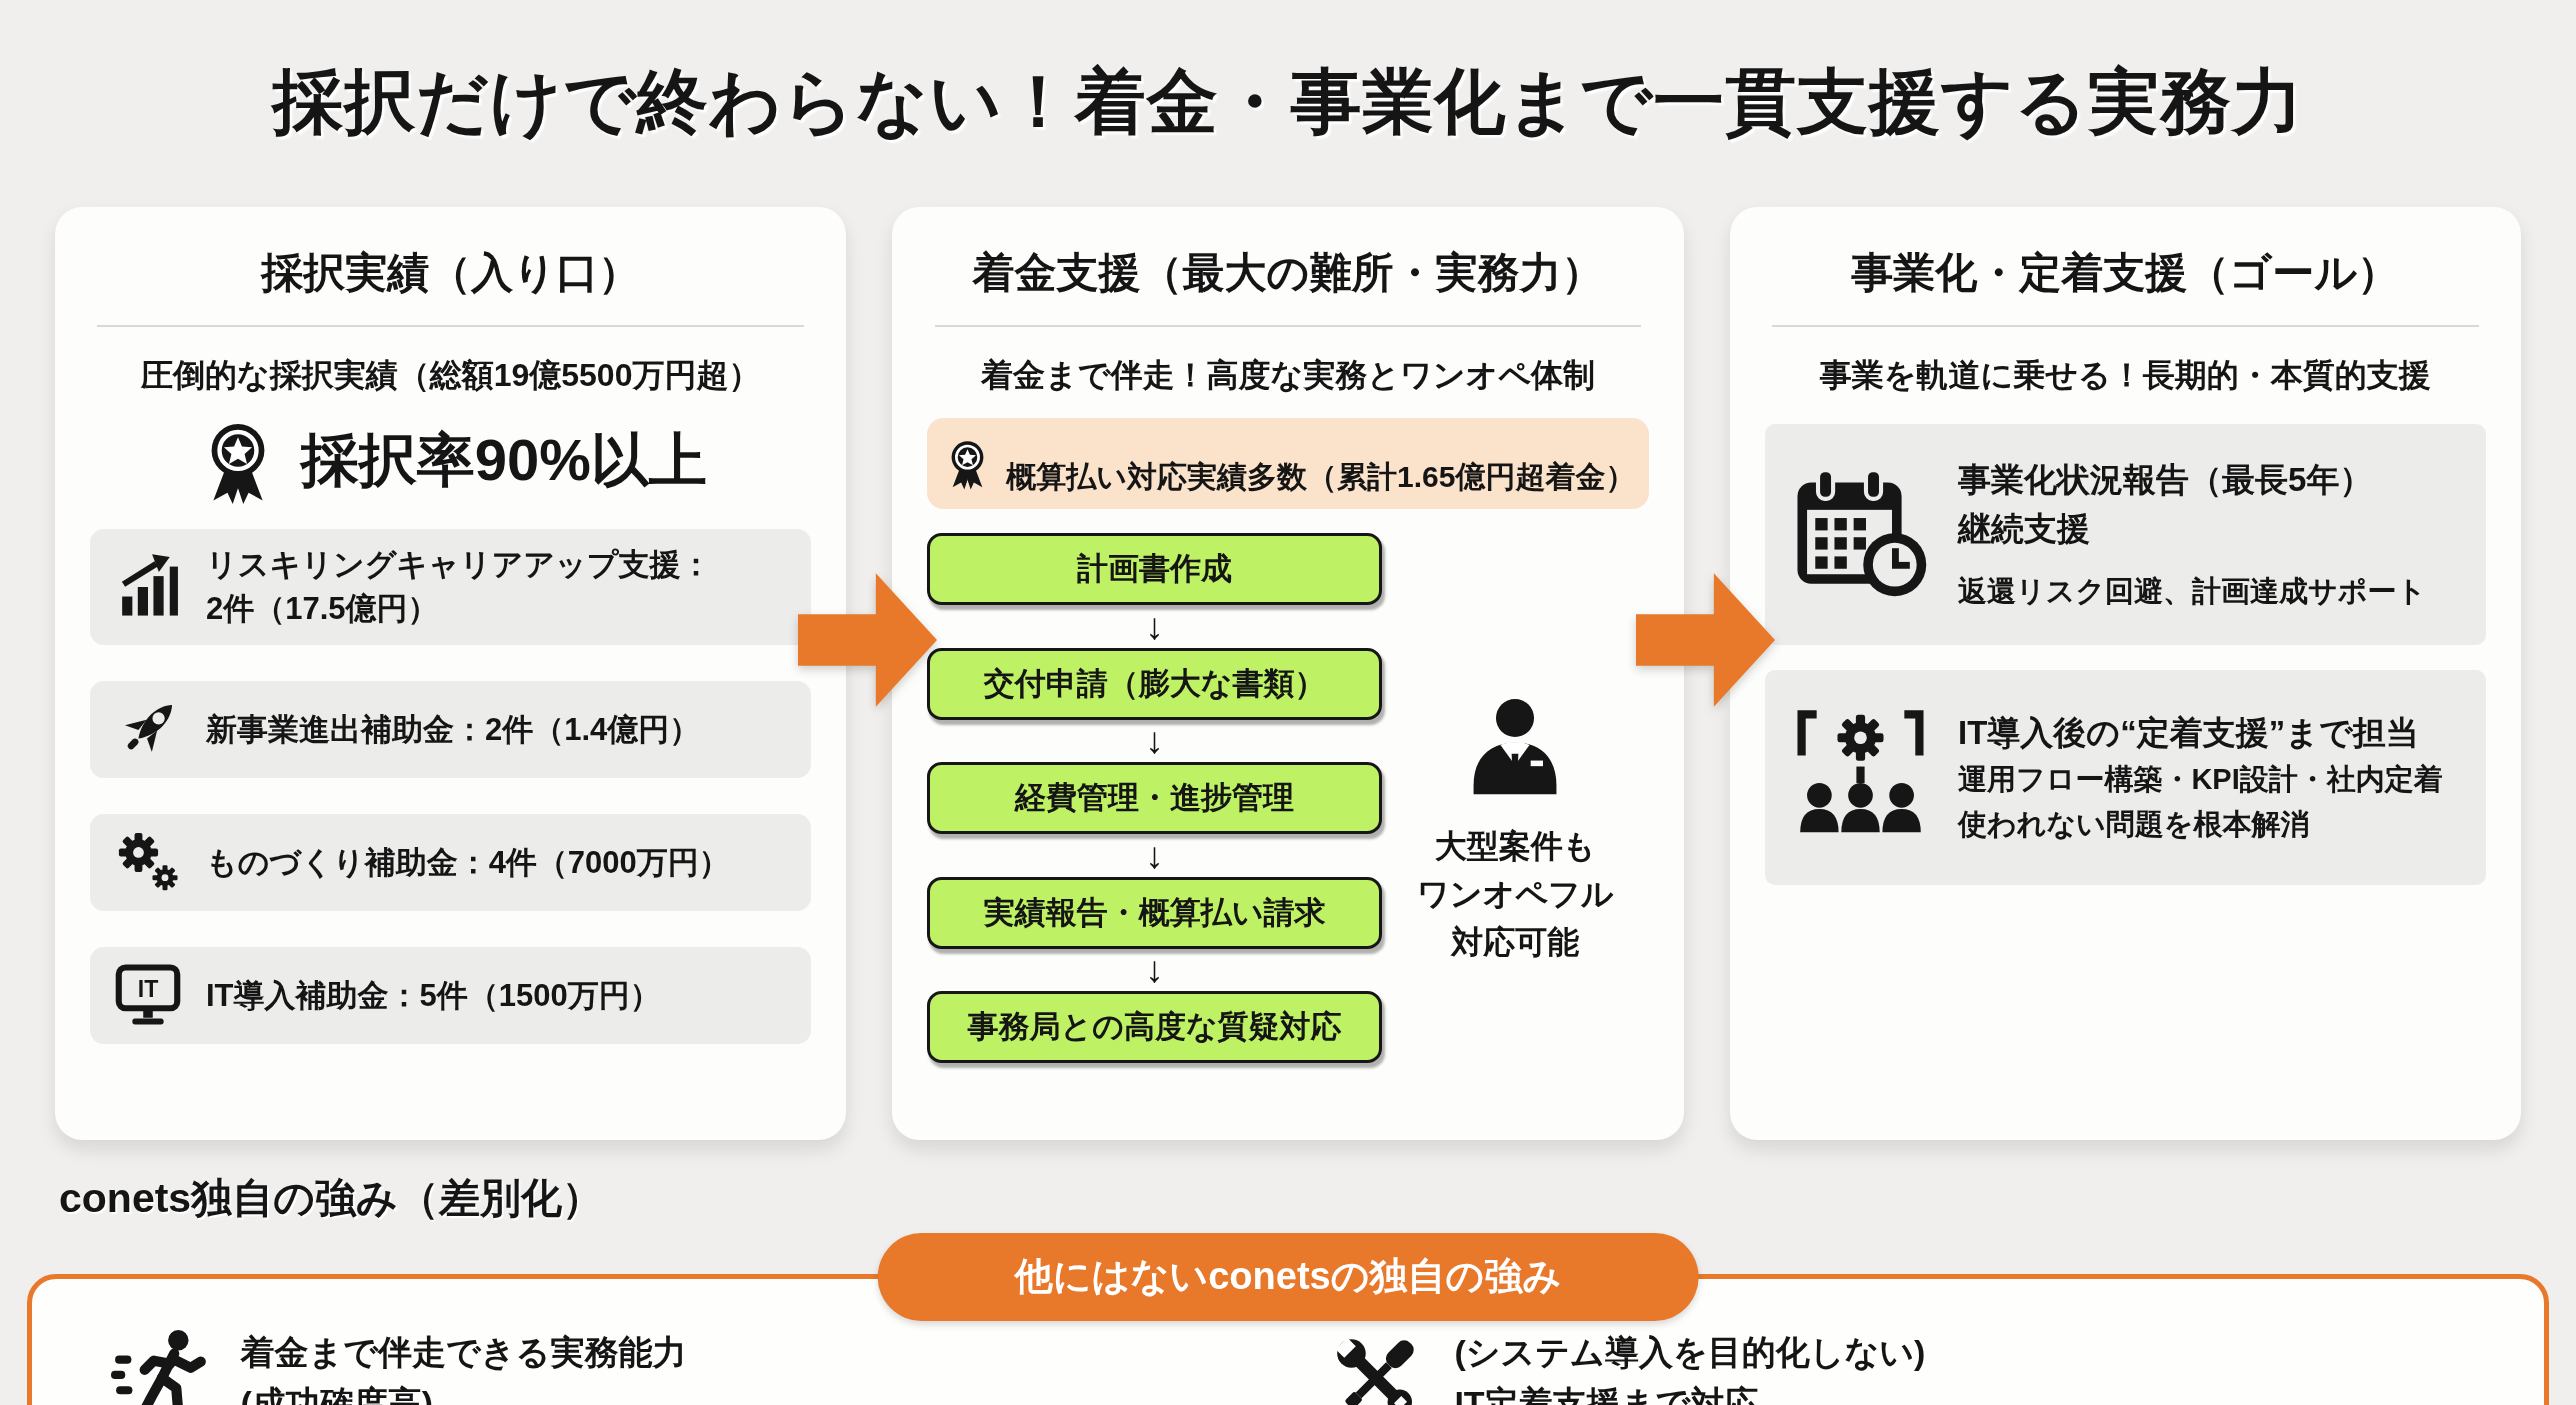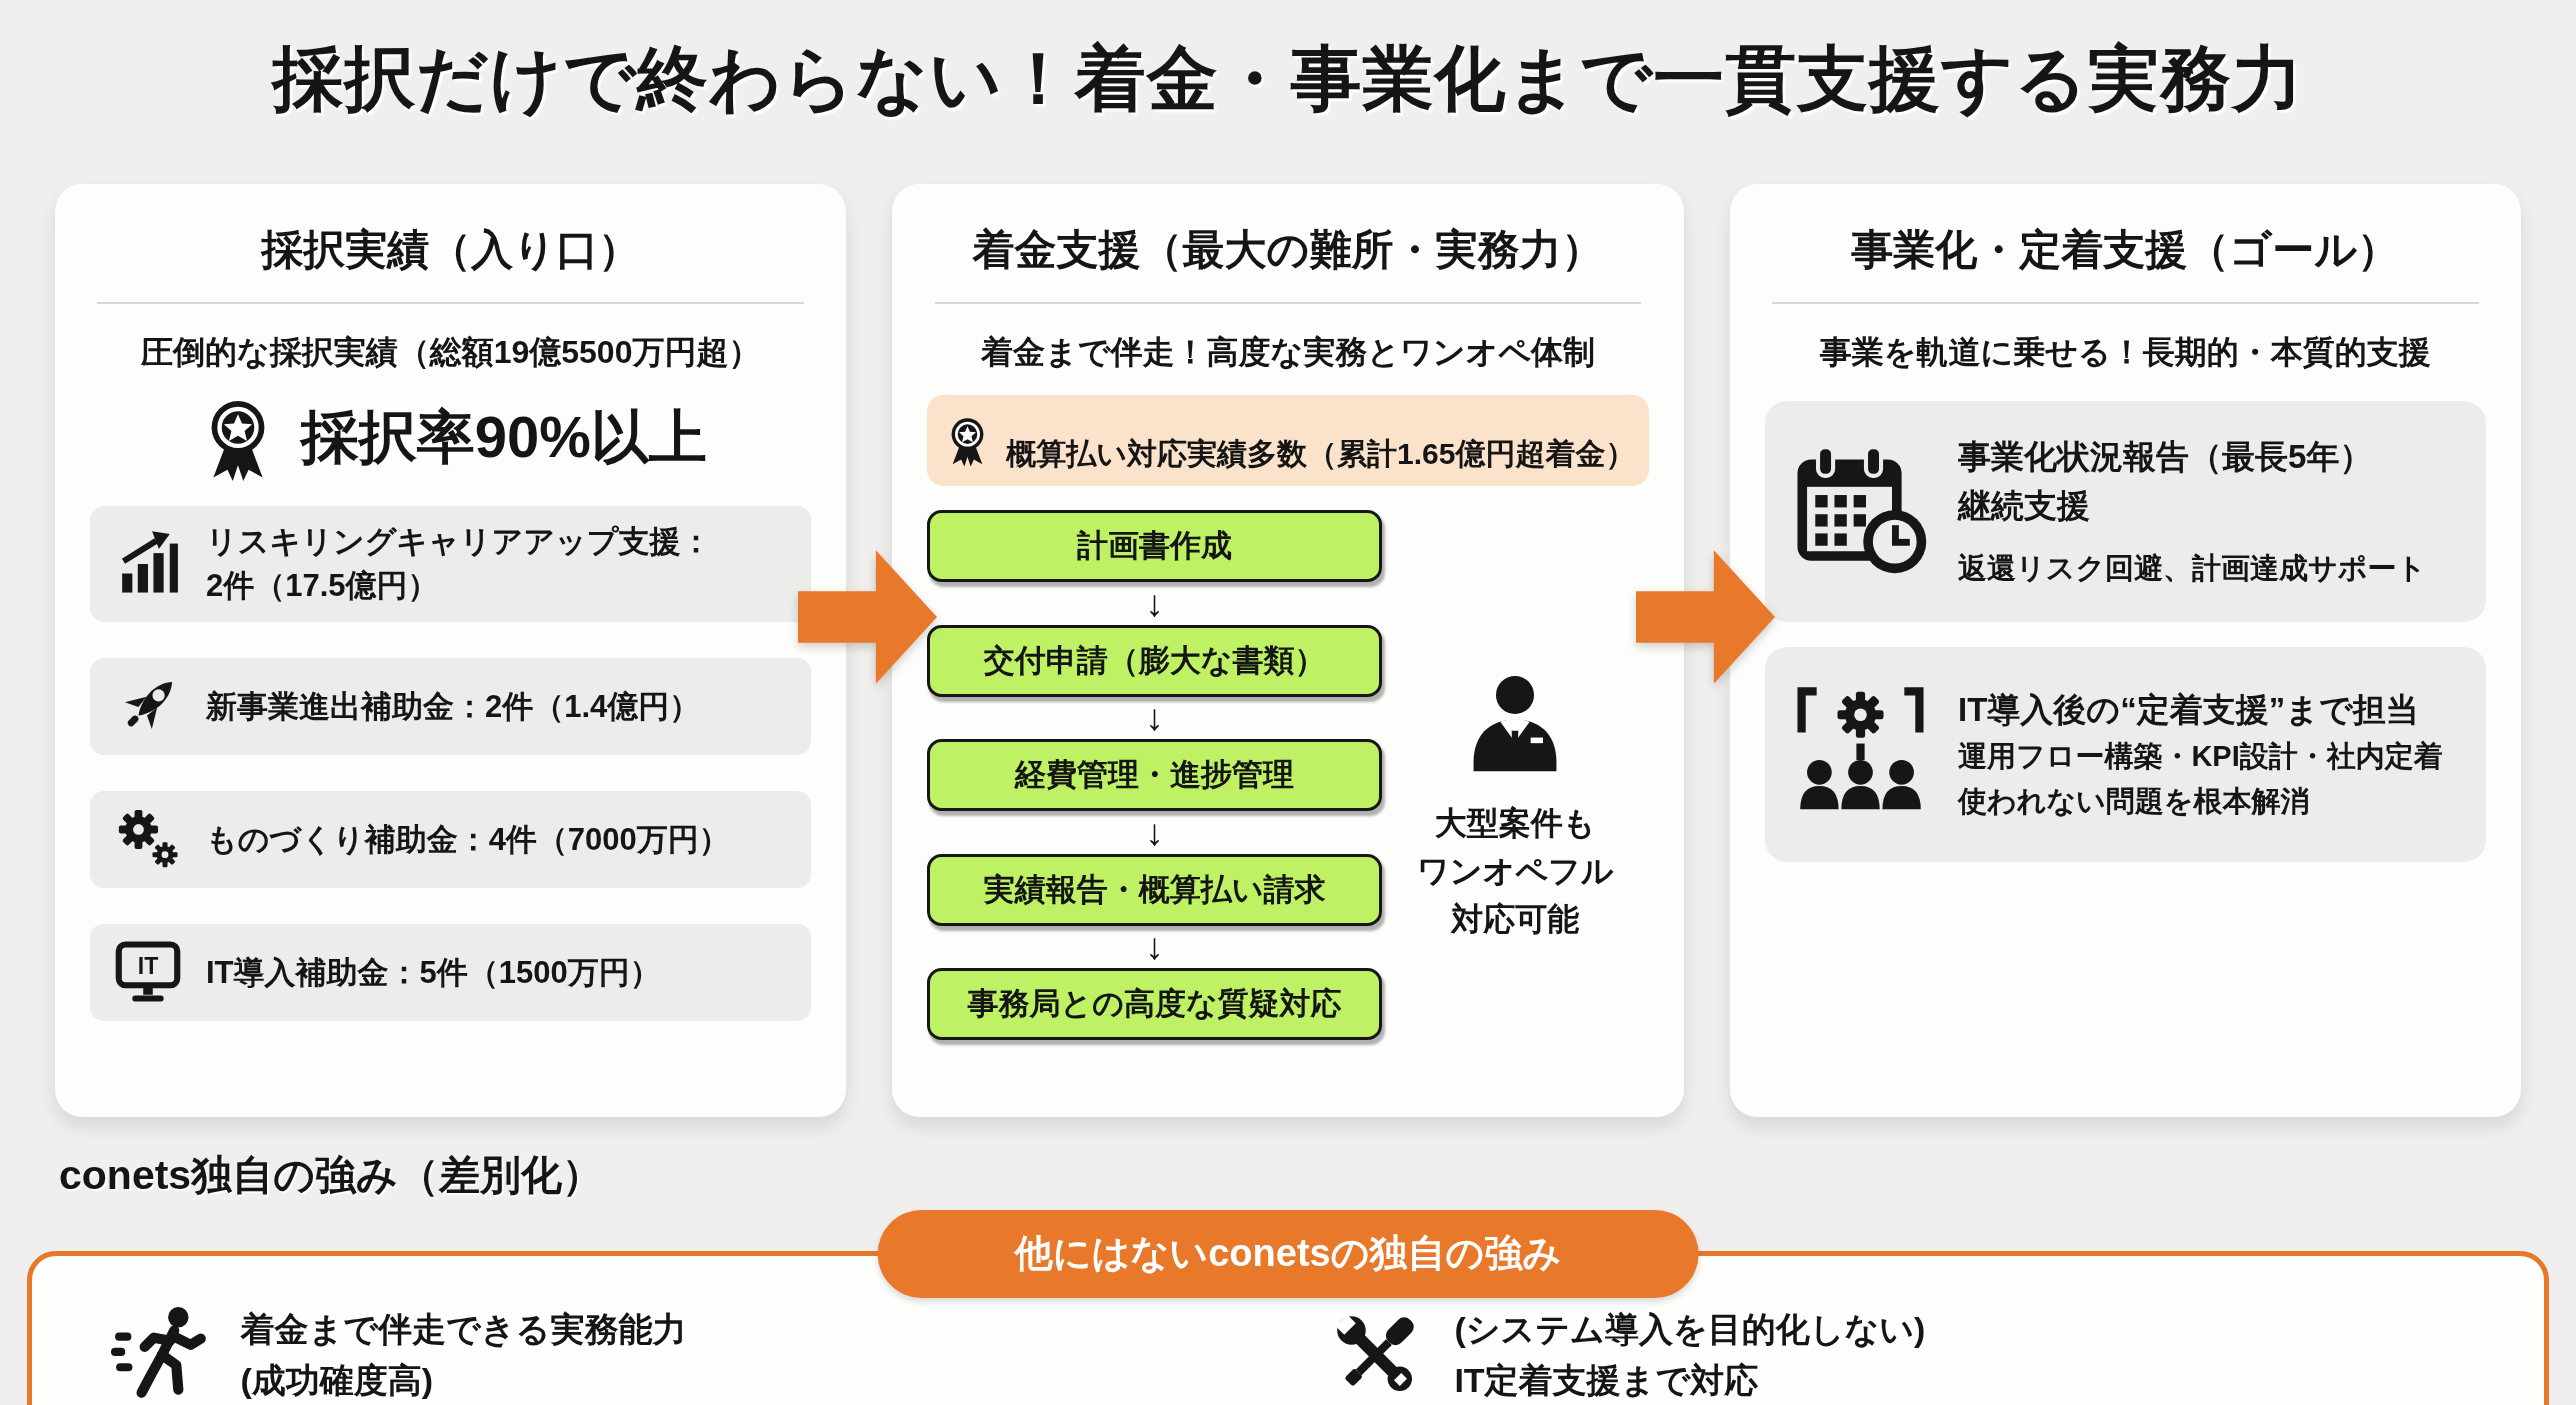--- a/index.html
+++ b/index.html
@@ -7,21 +7,21 @@
     width:2576px;height:1405px;
     background:#f0efed;
     font-family:"Liberation Sans","DejaVu Sans",sans-serif;
     color:#151515;
     overflow:hidden;
     -webkit-font-smoothing:antialiased;
   }
   .icon{display:block;color:#161616;}
   
   .page-title{
-    padding-top:32px;
+    padding-top:55px;
     text-align:center;
     font-size:71px;
     font-weight:800;
     letter-spacing:0.9px;
     text-shadow:2.7px 2.7px 1.8px rgba(255,255,255,.9);
     white-space:nowrap;
   }
   
   .cards{
     position:relative;
@@ -74,21 +74,21 @@
   .step-arrow::after{content:"↓";}
   .side-note{
     flex:1;display:flex;flex-direction:column;align-items:center;justify-content:center;
     padding-top:9.1px;
   }
   .side-note .icon{width:112px;height:112px;margin-bottom:20px;}
   .note-line{font-size:32px;font-weight:800;line-height:1.5;white-space:nowrap;}
   
   .goal-box{
     display:flex;align-items:center;gap:29px;
-    background:#ececea;border-radius:22px;
+    background:#ececea;border-radius:10px;
     padding:31px 27.4px;margin-top:25.6px;
     min-height:215px;box-sizing:border-box;
   }
   .goal-box .icon{width:137px;height:137px;flex:0 0 auto;}
   .goal-t{font-size:33px;font-weight:800;line-height:1.5;display:block;}
   .goal-d{font-size:29px;font-weight:700;line-height:1.55;display:block;}
   .goal-gap{margin-top:14.6px;}
   
   .big-arrow{
     position:absolute;top:357px;

